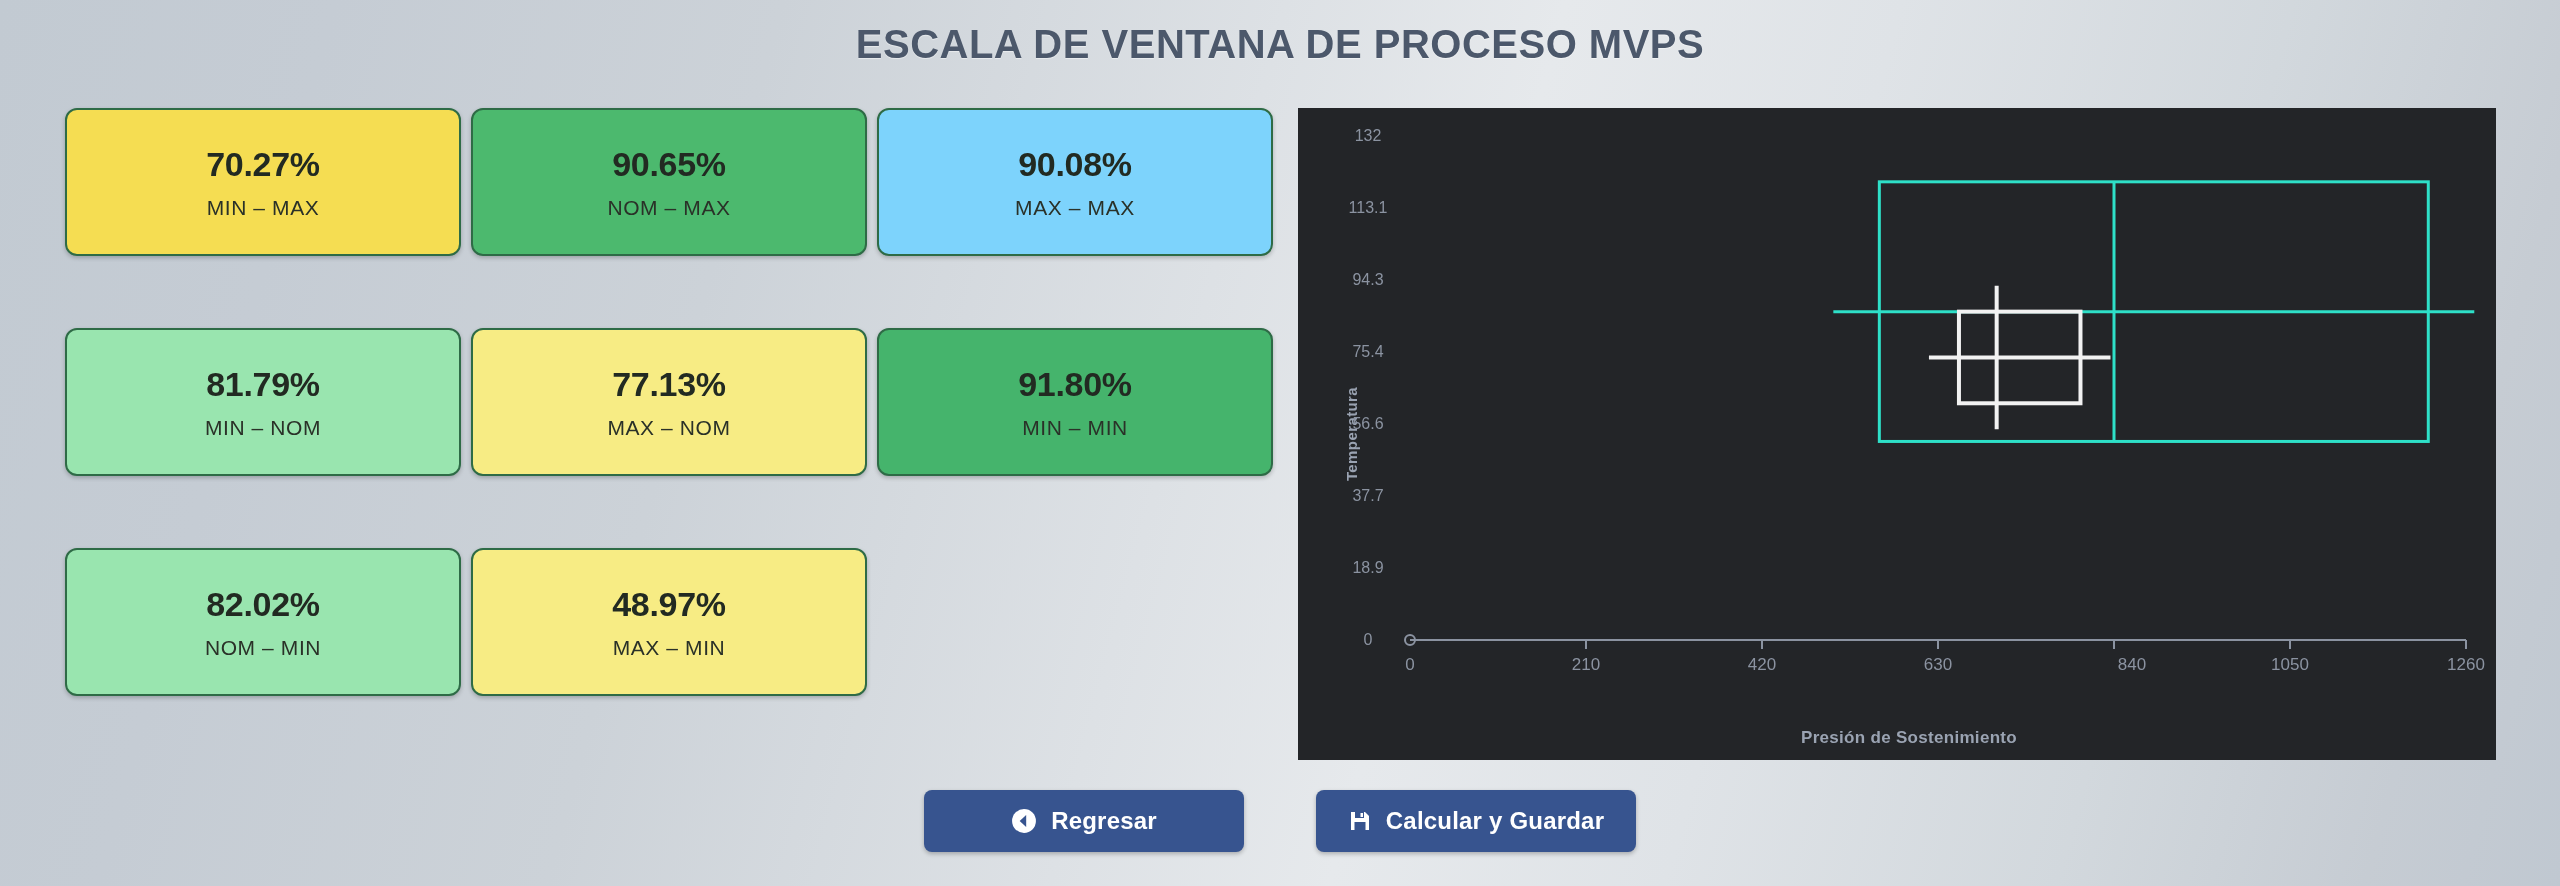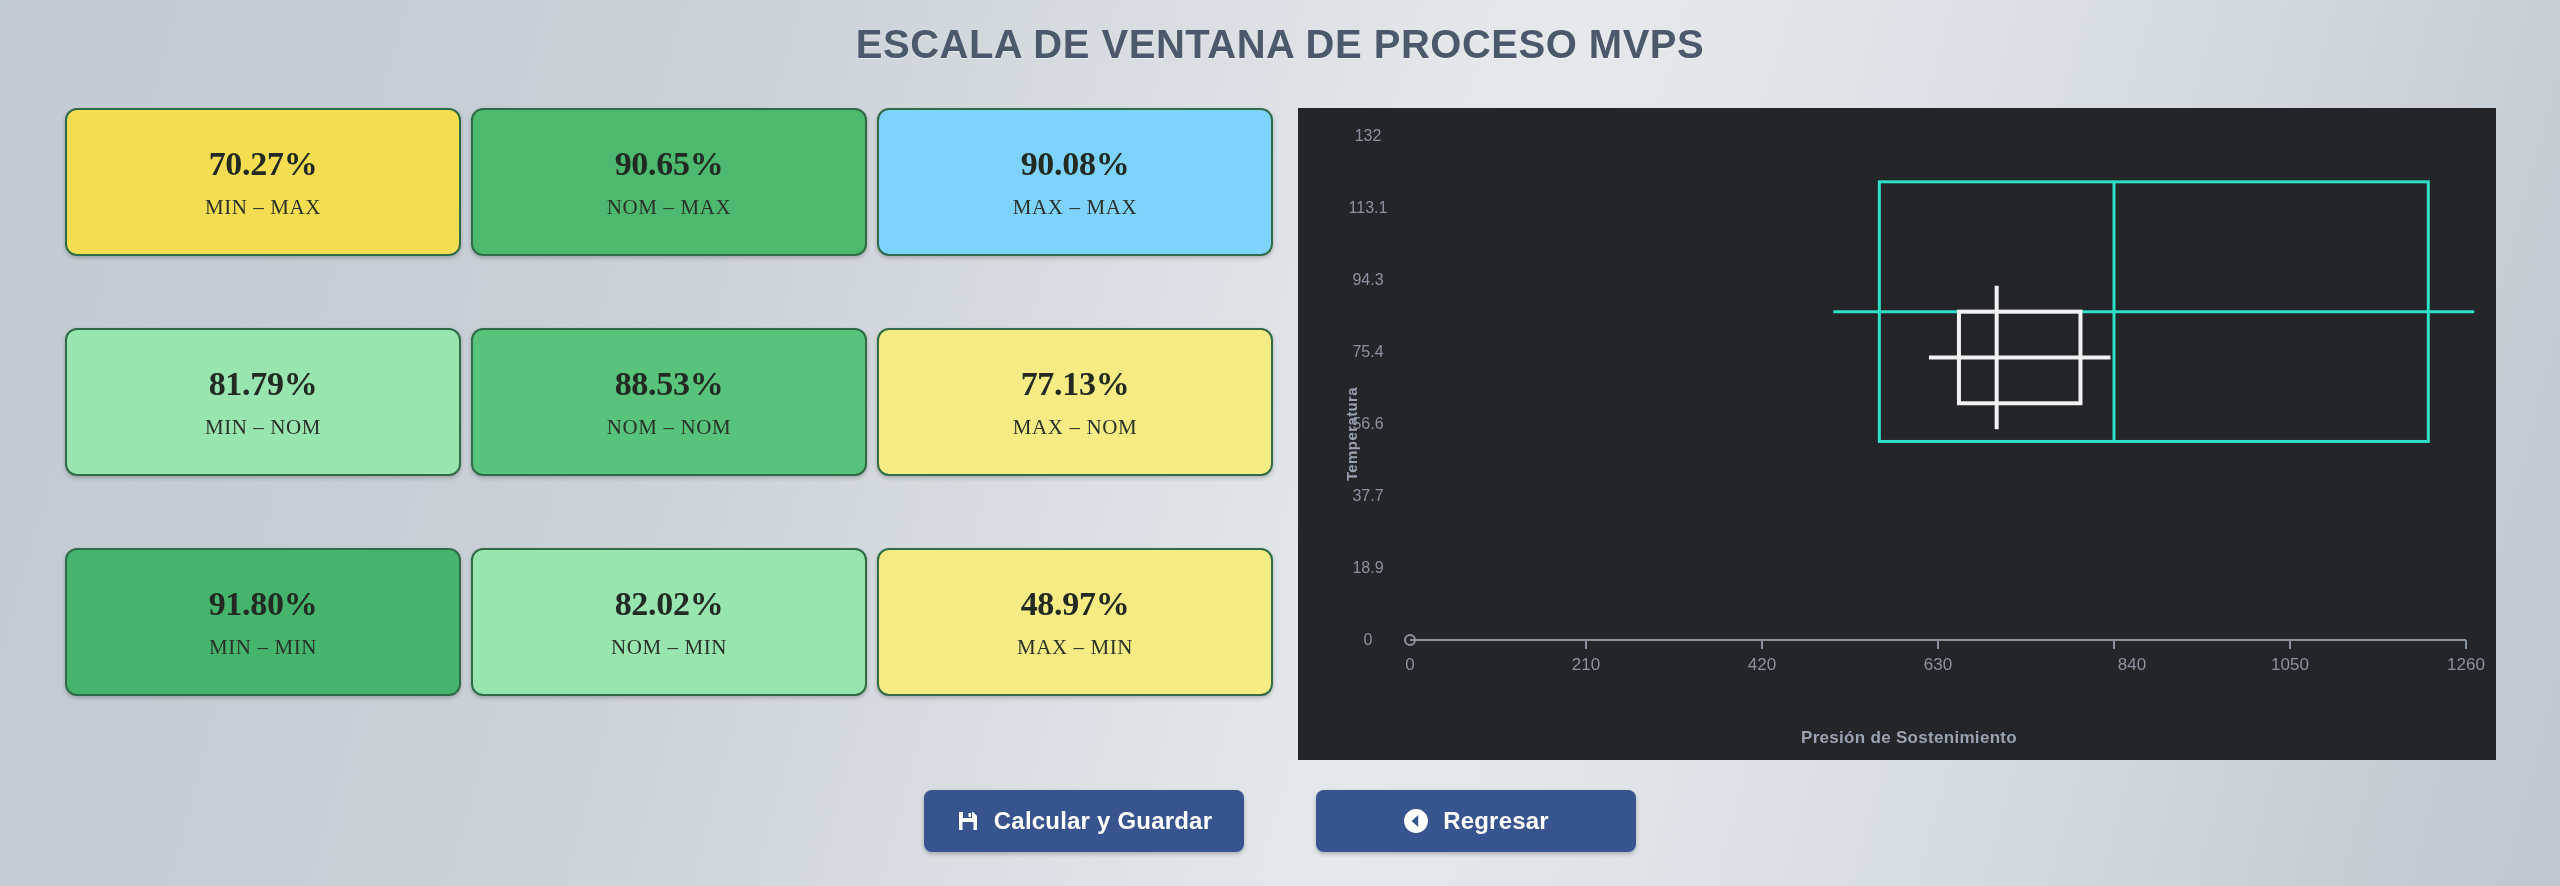--- a/index.html
+++ b/index.html
@@ -66,21 +66,20 @@
   }
 
   .metric-card {
     border: 2px solid #2e6b46;
     border-radius: 12px;
     display: flex;
     flex-direction: column;
     align-items: center;
     justify-content: center;
     box-shadow: 0 2px 4px rgba(0,0,0,0.22);
-    font-family: Liberation Serif, serif;
   }
 
   .metric-value {
     font-size: 34px;
     font-weight: bold;
     color: #222a22;
     letter-spacing: -0.3px;
     line-height: 1;
     margin-bottom: 16px;
   }
@@ -227,24 +226,20 @@
       <div class="metric-card" style="background: #7dd3fc;">
         <div class="metric-value">90.08%</div>
         <div class="metric-label">MAX – MAX</div>
       </div>
 
       <div class="metric-card" style="background: rgb(153, 229, 175);">
         <div class="metric-value">81.79%</div>
         <div class="metric-label">MIN – NOM</div>
       </div>
 
-      <div class="metric-card" style="background: rgb(88, 196, 123);">
-        <div class="metric-value">88.53%</div>
-        <div class="metric-label">NOM – NOM</div>
-      </div>
 
       <div class="metric-card" style="background: rgb(247, 236, 132);">
         <div class="metric-value">77.13%</div>
         <div class="metric-label">MAX – NOM</div>
       </div>
 
       <div class="metric-card" style="background: rgb(69, 180, 108);">
         <div class="metric-value">91.80%</div>
         <div class="metric-label">MIN – MIN</div>
       </div>
@@ -304,35 +299,35 @@
           <line x1="698.6666666666667" y1="177.63636363636363" x2="698.6666666666667" y2="321.27272727272725" stroke="#f2f2f2" stroke-width="4"></line>
           <line x1="630.952380952381" y1="249.4545454545455" x2="812.4761904761905" y2="249.4545454545455" stroke="#f2f2f2" stroke-width="4"></line>
         </svg>
     </div>
   </div>
 
 </div>
 
 <div class="button-bar">
 
+  <button class="btn btn-back">
+    <span class="icon">
+      <svg width="26" height="26" viewBox="0 0 24 24">
+        <circle cx="12" cy="12" r="11" fill="#ffffff"></circle>
+        <path d="M14 6.5 L8 12 L14 17.5 Z" fill="#37548f"></path>
+      </svg>
+    </span>
+    <span>Regresar</span>
+  </button>
+
   <button class="btn btn-save">
     <span class="icon">
       <svg width="24" height="24" viewBox="0 0 24 24">
         <path d="M3 3 H17 L21 7 V21 H3 Z" fill="#ffffff"></path>
         <rect x="7" y="3" width="9" height="6" fill="#37548f"></rect>
         <rect x="12.5" y="4" width="2.5" height="4" fill="#ffffff"></rect>
         <rect x="6.5" y="13" width="11" height="8" fill="#37548f"></rect>
       </svg>
     </span>
     <span>Calcular y Guardar</span>
   </button>
 
-  <button class="btn btn-back">
-    <span class="icon">
-      <svg width="26" height="26" viewBox="0 0 24 24">
-        <circle cx="12" cy="12" r="11" fill="#ffffff"></circle>
-        <path d="M14 6.5 L8 12 L14 17.5 Z" fill="#37548f"></path>
-      </svg>
-    </span>
-    <span>Regresar</span>
-  </button>
-
 </div>
 
 </body></html>

